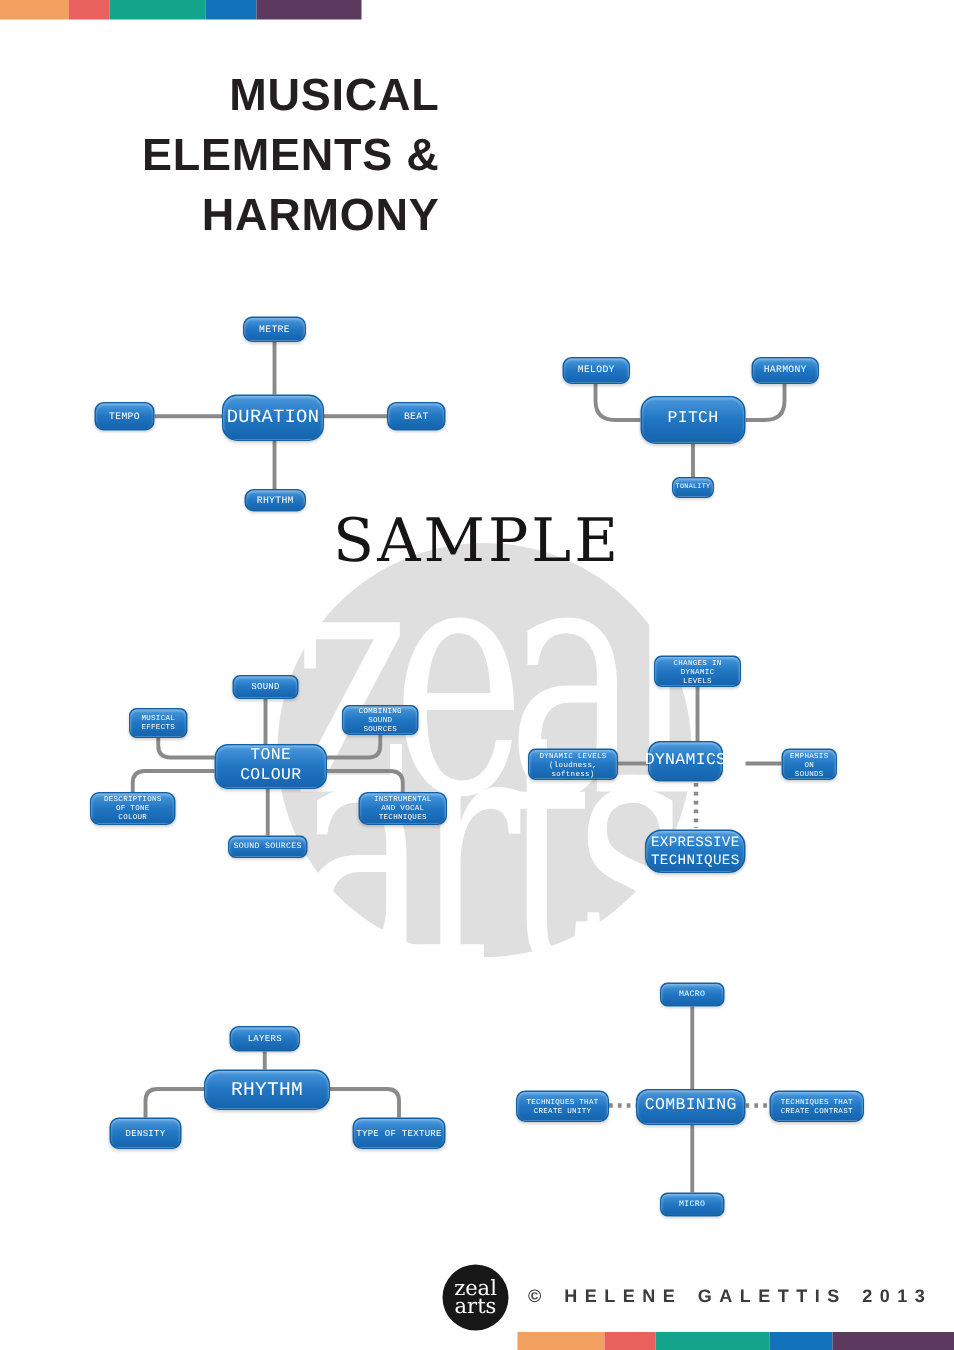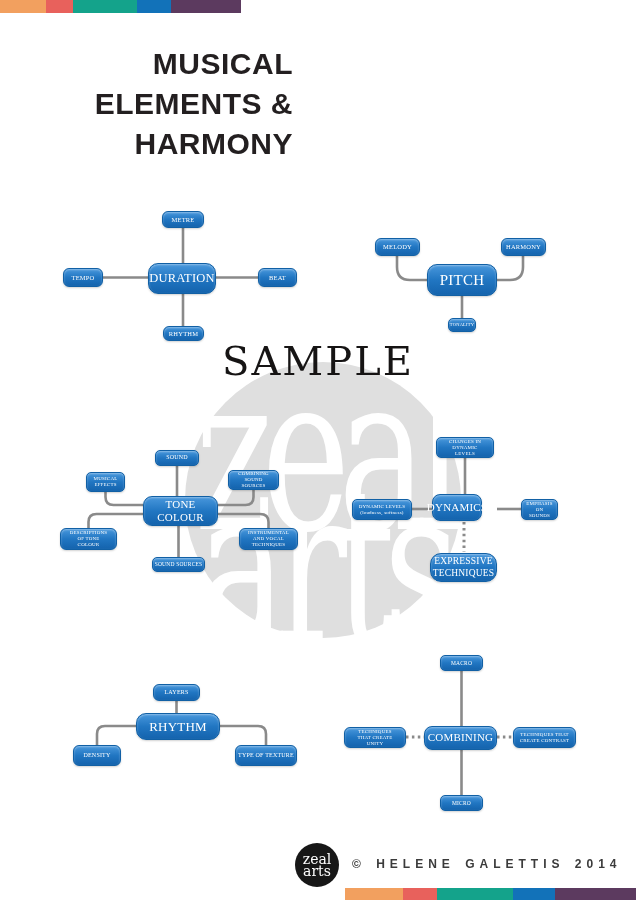--- a/index.html
+++ b/index.html
@@ -25,21 +25,21 @@
 
   #connectors{position:absolute;left:0;top:0;z-index:2;}
   .conn{stroke:#8a8a8a;stroke-width:2.6;fill:none;}
   .conn-dot{stroke:#8a8a8a;stroke-width:3;fill:none;stroke-dasharray:2.5 3.4;}
 
   .node{position:absolute;display:flex;flex-direction:column;align-items:center;justify-content:center;
         text-align:center;color:#ffffff;box-sizing:border-box;z-index:3;line-height:1.2;
         background:linear-gradient(180deg,#4897DC 0%,#2176C2 50%,#1463AD 100%);
         border:1px solid #1160A5;
         box-shadow:inset 0 1px 2px rgba(255,255,255,.38), 0 1px 2px rgba(0,0,0,.18);
-        font-family:Liberation Serif, serif;letter-spacing:.2px;}
+        font-family:Liberation Mono, monospace;letter-spacing:.2px;}
 
   #footer-logo{position:absolute;left:295px;top:843px;width:44px;height:44px;border-radius:50%;
                background:#171717;color:#fff;display:flex;flex-direction:column;align-items:center;
                justify-content:center;font-family:"DejaVu Serif",serif;font-size:14px;line-height:12px;z-index:4;}
   #copyright{position:absolute;left:352px;top:857px;color:#3B3B3B;font-size:12px;font-weight:bold;
              letter-spacing:5px;word-spacing:2px;z-index:4;white-space:nowrap;}
 </style>
 </head>
 <body>
 
@@ -102,21 +102,21 @@
       <path class="conn-dot" d="M497 737 H513"></path>
     </g>
   </svg>
 
   <div class="node" style="left:148px;top:263px;width:68px;height:31px;font-size:12.5px;border-radius:10px;">DURATION</div>
   <div class="node" style="left:162px;top:211px;width:42px;height:17px;font-size:6.5px;border-radius:6px;">METRE</div>
   <div class="node" style="left:63px;top:268px;width:40px;height:19px;font-size:6.5px;border-radius:6px;">TEMPO</div>
   <div class="node" style="left:258px;top:268px;width:39px;height:19px;font-size:6.5px;border-radius:6px;">BEAT</div>
   <div class="node" style="left:163px;top:326px;width:41px;height:15px;font-size:6.5px;border-radius:6px;">RHYTHM</div>
 
-  <div class="node" style="left:427px;top:264px;width:70px;height:32px;font-size:15px;border-radius:10px;">PITCH</div>
+  <div class="node" style="left:427px;top:264px;width:70px;height:32px;font-size:11px;border-radius:10px;">PITCH</div>
   <div class="node" style="left:375px;top:238px;width:45px;height:18px;font-size:6.5px;border-radius:6px;">MELODY</div>
   <div class="node" style="left:501px;top:238px;width:45px;height:18px;font-size:6.5px;border-radius:6px;">HARMONY</div>
   <div class="node" style="left:448px;top:318px;width:28px;height:14px;font-size:4.5px;border-radius:5px;">TONALITY</div>
 
   <div class="node" style="left:143px;top:496px;width:75px;height:30px;font-size:11px;border-radius:9px;">TONE COLOUR</div>
   <div class="node" style="left:155px;top:450px;width:44px;height:16px;font-size:6px;border-radius:5px;">SOUND</div>
   <div class="node" style="left:86px;top:472px;width:39px;height:20px;font-size:5px;border-radius:5px;padding:1px 4px;">MUSICAL EFFECTS</div>
   <div class="node" style="left:228px;top:470px;width:51px;height:20px;font-size:5px;border-radius:5px;padding:1px 5px;">COMBINING SOUND SOURCES</div>
   <div class="node" style="left:60px;top:528px;width:57px;height:22px;font-size:5px;border-radius:6px;padding:1px 6px;">DESCRIPTIONS OF TONE COLOUR</div>
   <div class="node" style="left:239px;top:528px;width:59px;height:22px;font-size:5px;border-radius:6px;padding:1px 5px;">INSTRUMENTAL AND VOCAL TECHNIQUES</div>
@@ -139,21 +139,21 @@
   <div class="node" style="left:424px;top:726px;width:73px;height:24px;font-size:11px;border-radius:8px;">COMBINING</div>
   <div class="node" style="left:440px;top:655px;width:43px;height:16px;font-size:5.5px;border-radius:5px;">MACRO</div>
   <div class="node" style="left:440px;top:795px;width:43px;height:16px;font-size:5.5px;border-radius:5px;">MICRO</div>
   <div class="node" style="left:344px;top:727px;width:62px;height:21px;font-size:5px;border-radius:6px;padding:1px 6px;">TECHNIQUES THAT CREATE UNITY</div>
   <div class="node" style="left:513px;top:727px;width:63px;height:21px;font-size:5px;border-radius:6px;padding:1px 5px;">TECHNIQUES THAT CREATE CONTRAST</div>
 
   <div id="footer-logo">
     <span>zeal</span>
     <span>arts</span>
   </div>
-  <div id="copyright">© HELENE GALETTIS 2014</div>
+  <div id="copyright">© HELENE GALETTIS 2013</div>
 
   <div class="stripe" style="left:345px;top:888px;width:291px;height:12px;">
     <div class="seg-orange" style="width:58px;"></div>
     <div class="seg-red" style="width:34px;"></div>
     <div class="seg-teal" style="width:76px;"></div>
     <div class="seg-blue" style="width:42px;"></div>
     <div class="seg-purple" style="width:81px;"></div>
   </div>
 
 </div>

